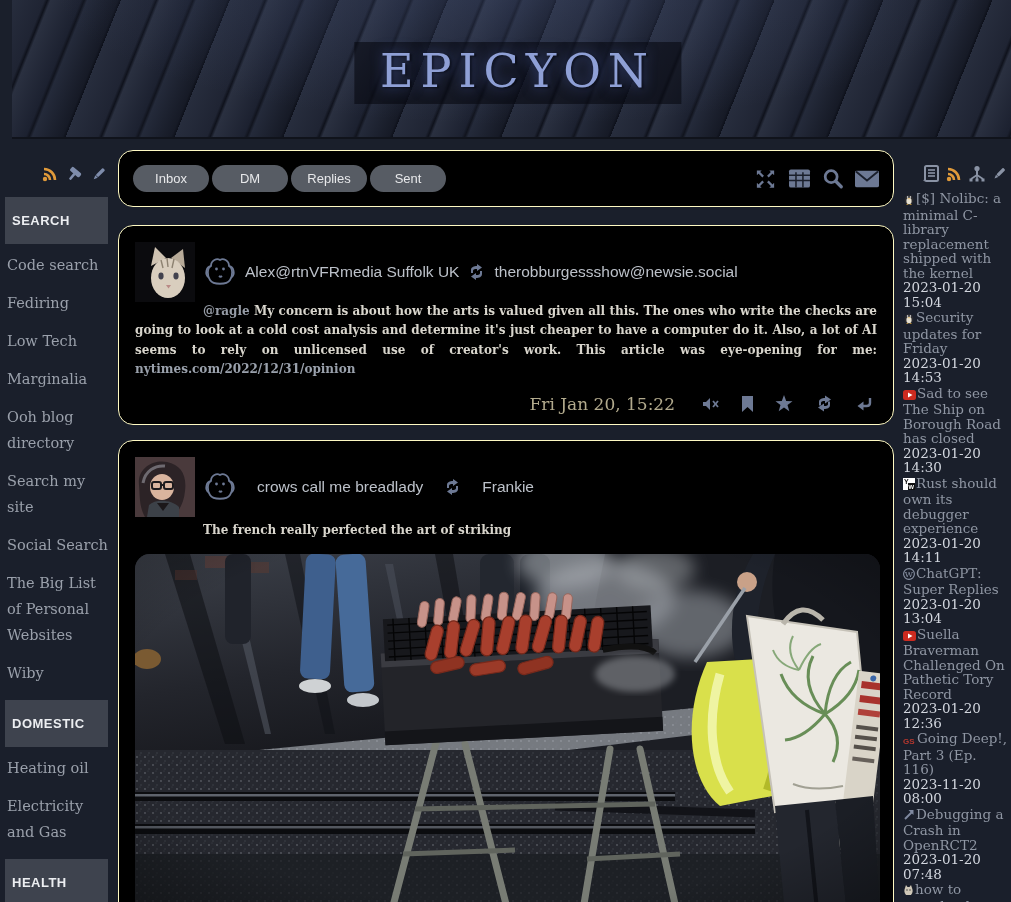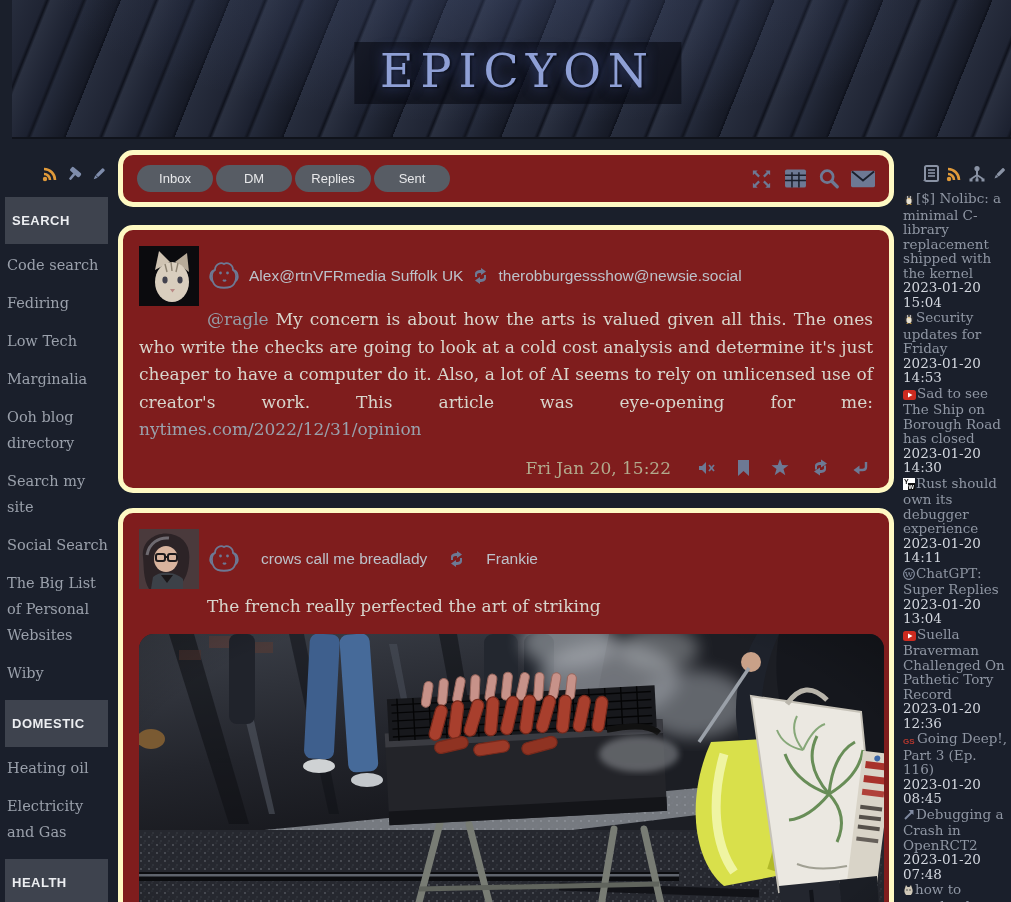--- a/index.html
+++ b/index.html
@@ -28,32 +28,32 @@
   .col-icons{display:flex;justify-content:flex-end;gap:6px;margin-bottom:6px;}
   .sb-header{background:#3e434e;color:#eceef1;font-size:13px;font-weight:bold;
     letter-spacing:.5px;padding:16px 7px;margin:14px 0 8px 0;}
   .sb-header:first-of-type{margin-top:0;}
   .sb-link{display:block;color:#9aa0ab;font-family:"DejaVu Serif",serif;
     font-size:14.5px;line-height:26px;padding:0 0 0 2px;margin-bottom:12px;
     text-decoration:none;cursor:pointer;}
 
   
   .center-col{position:absolute;left:118px;top:150px;width:776px;}
-  .panel{border:5px solid #fef9c3;border-radius:15px;background:#7f1d1d;}
+  .panel{border:1px solid #fef9c3;border-radius:15px;background:#000000;}
   .tabbar{position:relative;height:57px;display:flex;align-items:center;
     padding:0 14px;box-sizing:border-box;margin-bottom:18px;}
   .tab-pill{display:inline-flex;align-items:center;justify-content:center;
     width:76px;height:27px;margin-right:3px;border-radius:14px;background:#575c64;
     color:#e7e8ea;font-size:13px;cursor:pointer;border:none;}
   .tabbar-icons{position:absolute;right:14px;top:50%;transform:translateY(-50%);
     display:flex;align-items:center;gap:11px;}
 
   .post{position:relative;padding:16px 16px 10px 16px;margin-bottom:15px;}
-  .post-body-flow{font-family:"DejaVu Serif",serif;font-size:17px;
-    color:#d8d5cc;line-height:1.62;text-align:justify;}
+  .post-body-flow{font-family:"DejaVu Serif",serif;font-size:12px;
+    color:#d8d5cc;line-height:1.62;text-align:justify;font-weight:bold;}
   .avatar{float:left;width:60px;height:60px;margin:0 8px 6px 0;cursor:pointer;}
   .post-header{display:flex;align-items:center;gap:8px;height:60px;
     color:#bcc1c9;font-size:15.5px;white-space:nowrap;}
   .post2-header{height:60px;display:flex;align-items:center;gap:20px;
     color:#bcc1c9;font-size:15.5px;}
   .handle{color:#bcc1c9;cursor:pointer;}
   .mention{color:#969ca6;cursor:pointer;}
   .plink{color:#9aa1ac;cursor:pointer;}
   .post-footer{display:flex;align-items:center;justify-content:flex-end;
     gap:21px;margin-top:14px;padding-right:4px;}
@@ -604,21 +604,21 @@
             <rect width="13" height="10" rx="2.5" fill="#cc2b20"></rect>
             <path d="M5 2.5 L9.5 5 L5 7.5 Z" fill="#fff"></path>
           </svg></span><span class="nw-title">Suella Braverman Challenged On Pathetic Tory Record</span>
       <span class="nw-date">2023-01-20 12:36</span>
     </div>
 
     <div class="nw-item">
       <span class="nw-ico"><svg width="13" height="10" viewBox="0 0 13 10">
             <text x="0" y="8.5" font-family="Liberation Sans" font-size="8" font-weight="bold" fill="#b5372e">GS</text>
           </svg></span><span class="nw-title">Going Deep!, Part 3 (Ep. 116)</span>
-      <span class="nw-date">2023-01-20 08:45</span>
+      <span class="nw-date">2023-11-20 08:00</span>
     </div>
 
     <div class="nw-item">
       <span class="nw-ico"><svg width="12" height="12" viewBox="0 0 12 12">
             <line x1="2" y1="10" x2="9" y2="3" stroke="#7f89a0" stroke-width="2"></line>
             <path d="M10.5 1 L10.5 6 L5.5 1 Z" fill="#7f89a0"></path>
           </svg></span><span class="nw-title">Debugging a Crash in OpenRCT2</span>
       <span class="nw-date">2023-01-20 07:48</span>
     </div>
 

